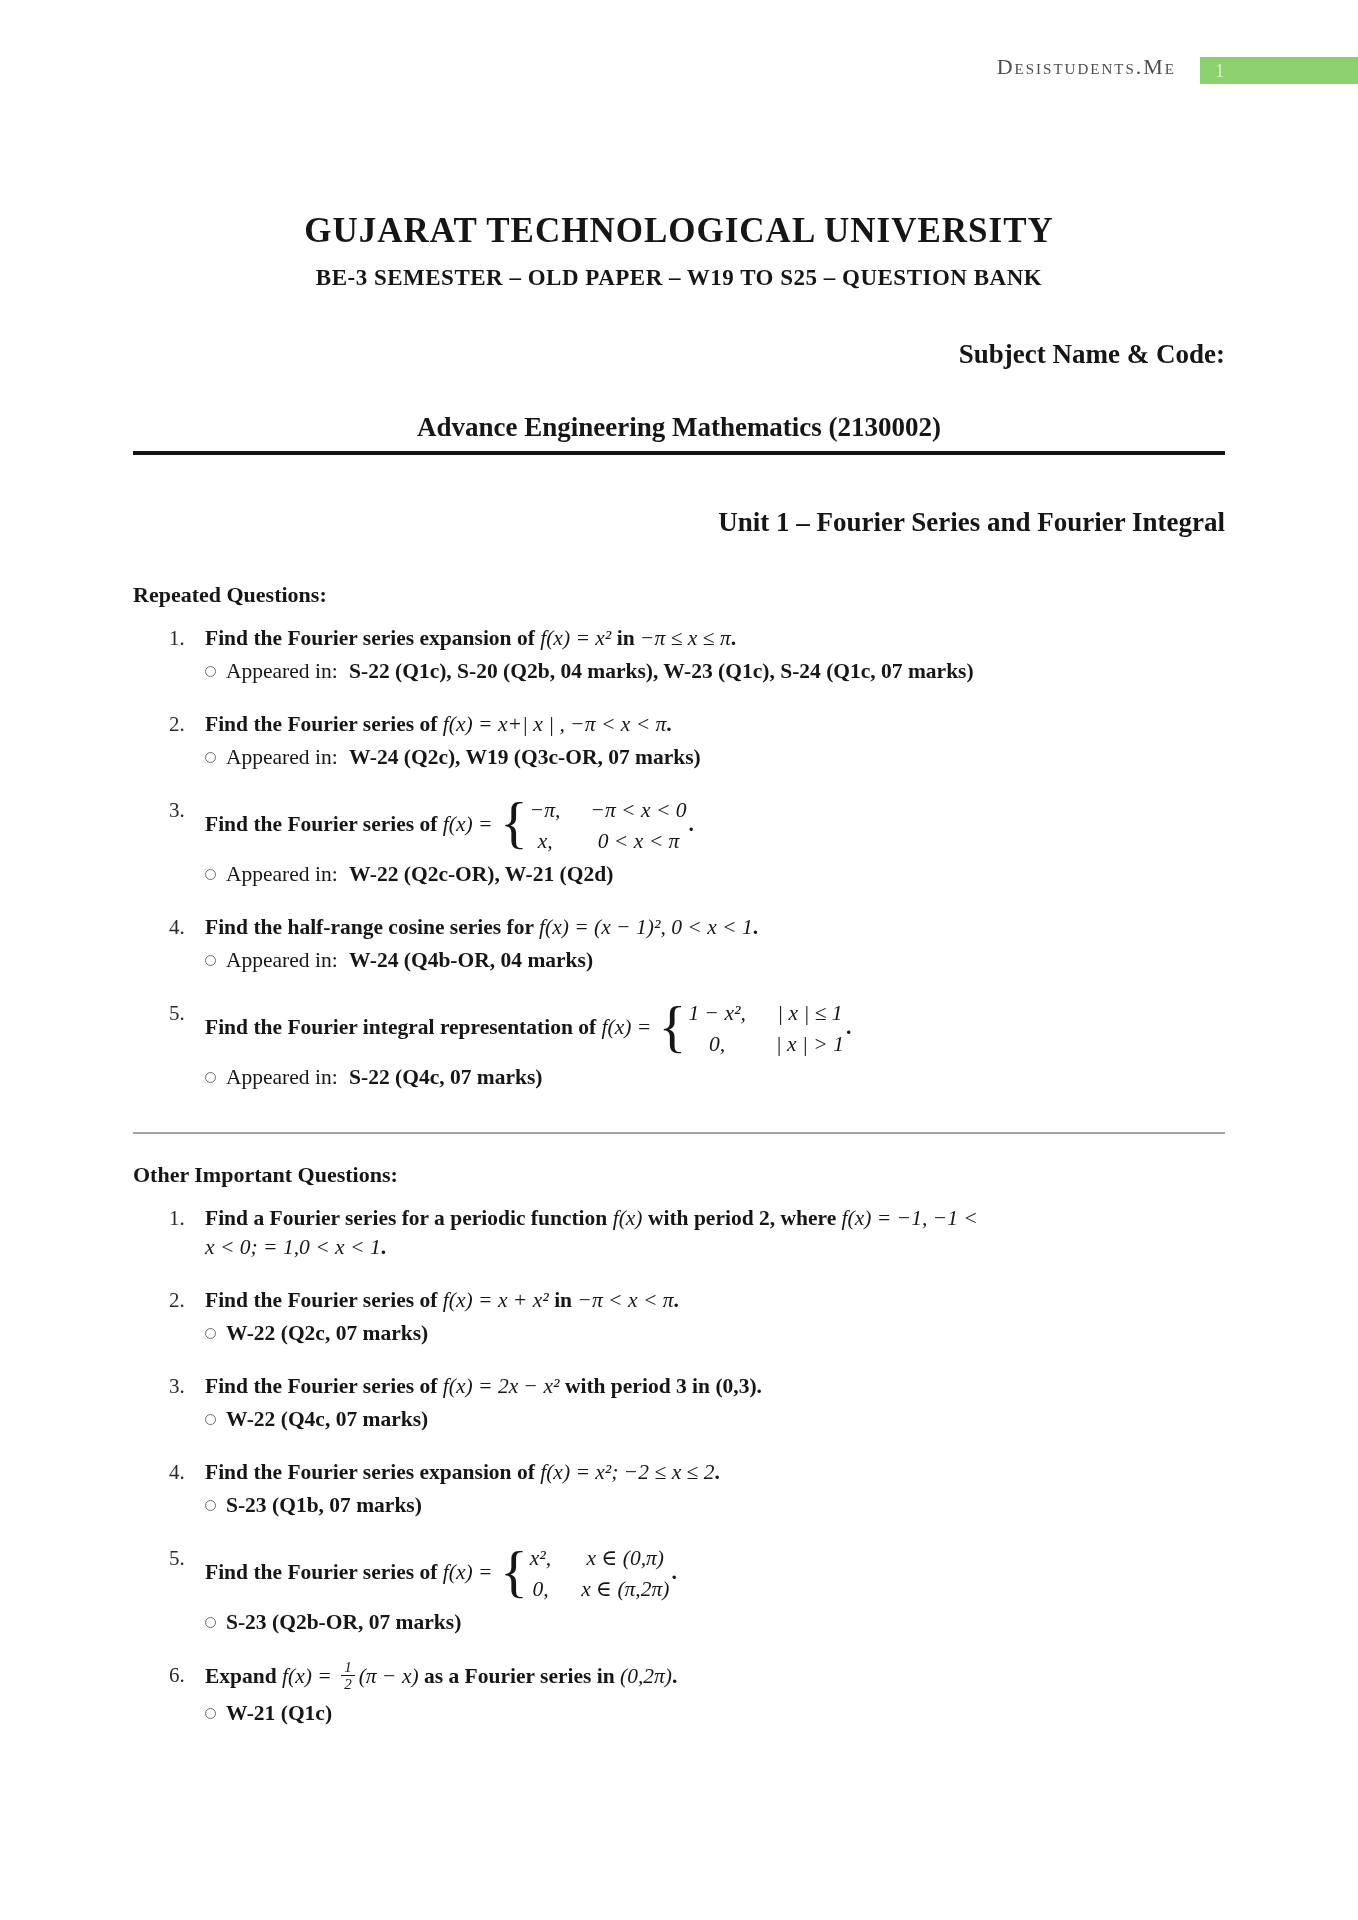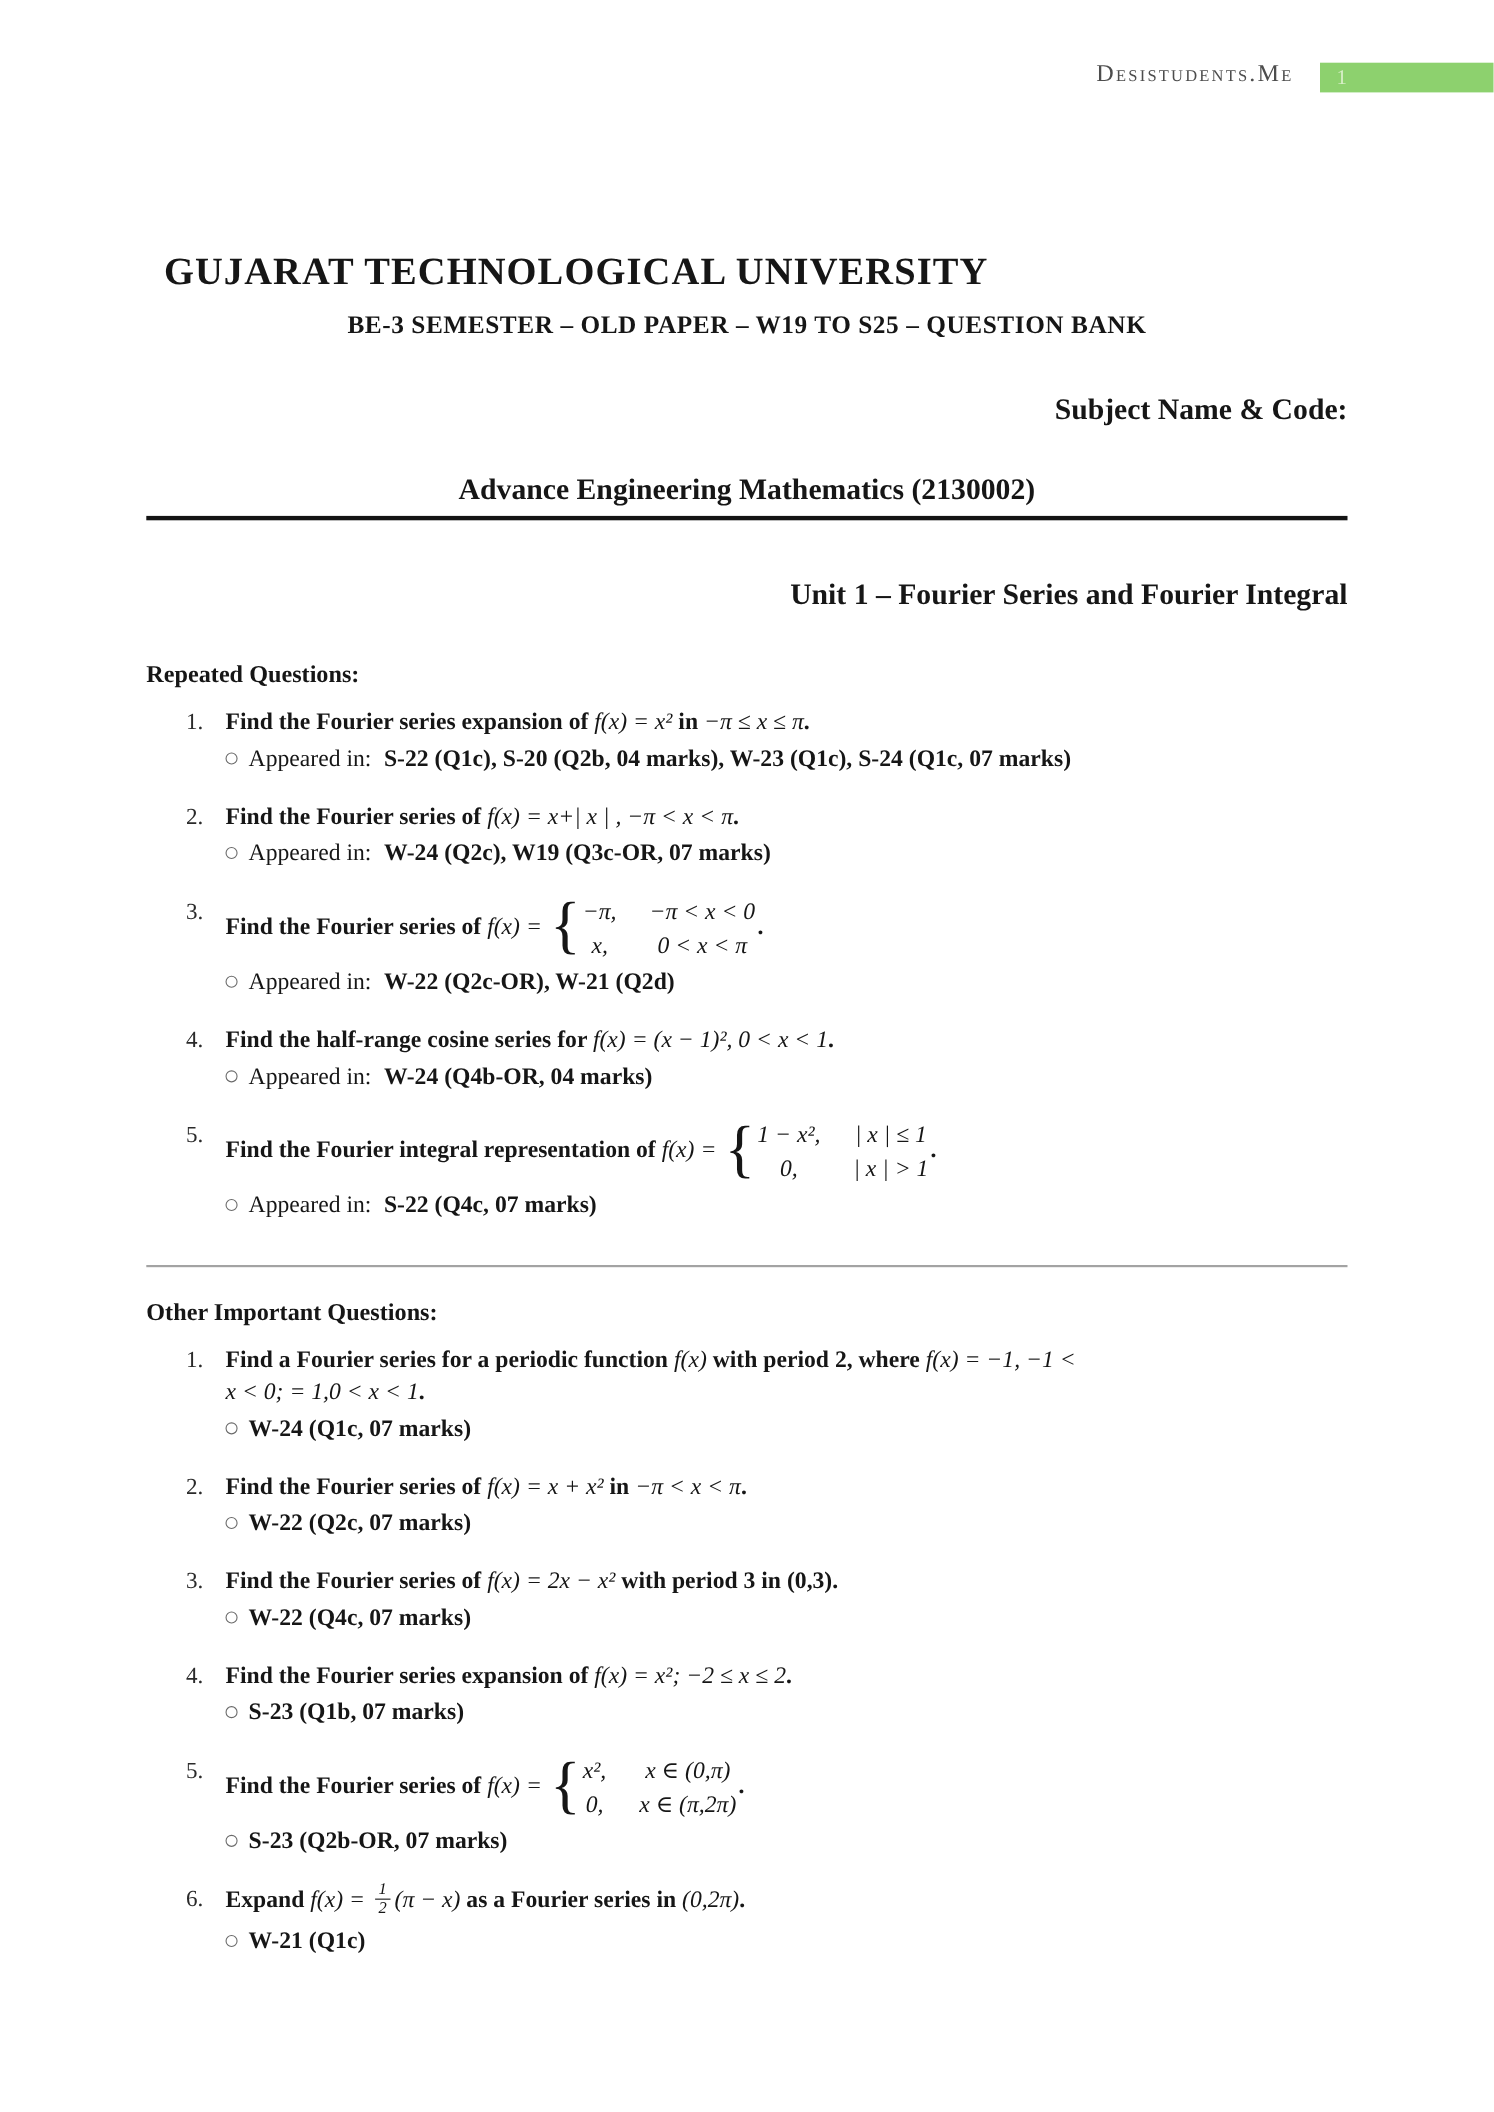--- a/index.html
+++ b/index.html
@@ -26,21 +26,21 @@
     width:158px;height:27px;
     background:#8dd16e;
     box-sizing:border-box;
     padding-left:15px;
     font-size:19px;line-height:27px;
     color:#d9efc9;
   }
   
   .content{margin:0 133px;padding-top:212px;}
   .title{
-    margin:16px;
+    margin:0;text-align:center;
     font-size:35px;font-weight:bold;letter-spacing:1px;
     line-height:1.1;
   }
   .subtitle{
     margin:14px 0 0;text-align:center;
     font-size:23px;font-weight:bold;letter-spacing:.5px;
   }
   .subj-label{margin:48px 0 0;text-align:right;font-size:27px;font-weight:bold;}
   .subj{
     margin:42px 0 0;text-align:center;
@@ -177,24 +177,20 @@
               </div>
             </li>
           </ol>
         </section>
         <section class="q-section">
           <h3 class="sec-heading">Other Important Questions:</h3>
           <ol class="q-list">
             <li class="q-item">
               <span class="q-num">1.</span>
               <span class="q-line"><b class="qb">Find a Fourier series for a periodic function </b><span class="math">f(x)</span><b class="qb"> with period 2, where </b><span class="math">f(x) = −1, −1 &lt;</span><br><span class="math">x &lt; 0; = 1,0 &lt; x &lt; 1</span><b class="qb">.</b></span>
-              <div class="bullet">
-                <span class="dot"></span>
-                <span class="b-ref">W-24 (Q1c, 07 marks)</span>
-              </div>
             </li>
             <li class="q-item">
               <span class="q-num">2.</span>
               <span class="q-line"><b class="qb">Find the Fourier series of </b><span class="math">f(x) = x + x²</span><b class="qb"> in </b><span class="math">−π &lt; x &lt; π</span><b class="qb">.</b></span>
               <div class="bullet">
                 <span class="dot"></span>
                 <span class="b-ref">W-22 (Q2c, 07 marks)</span>
               </div>
             </li>
             <li class="q-item">

